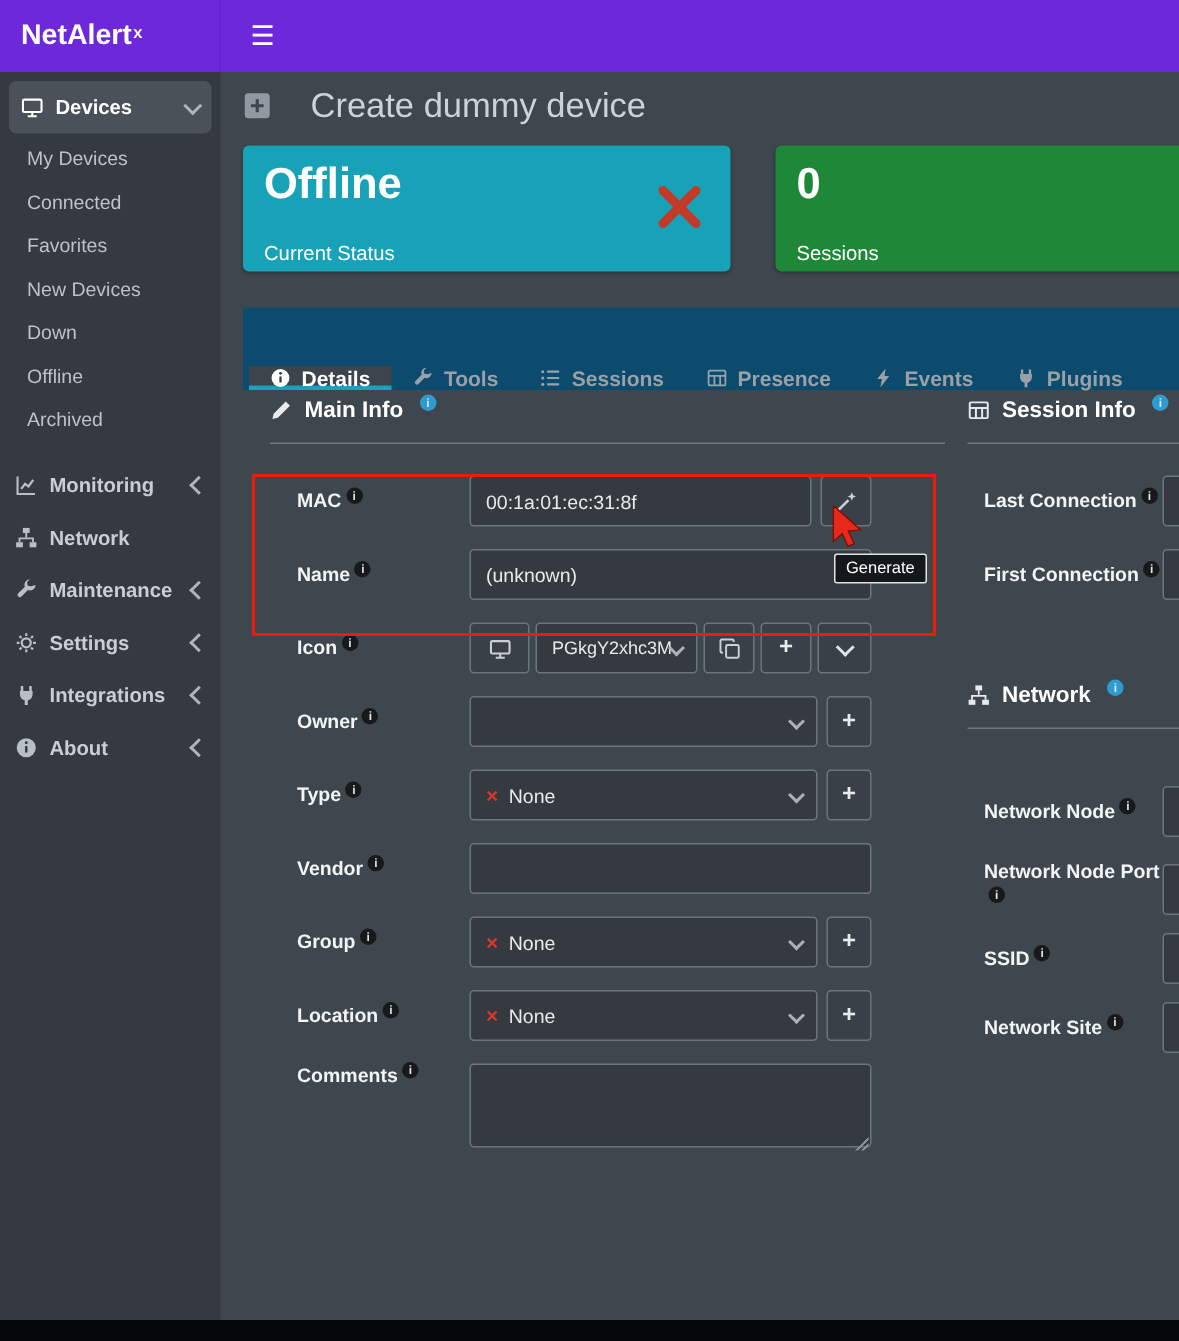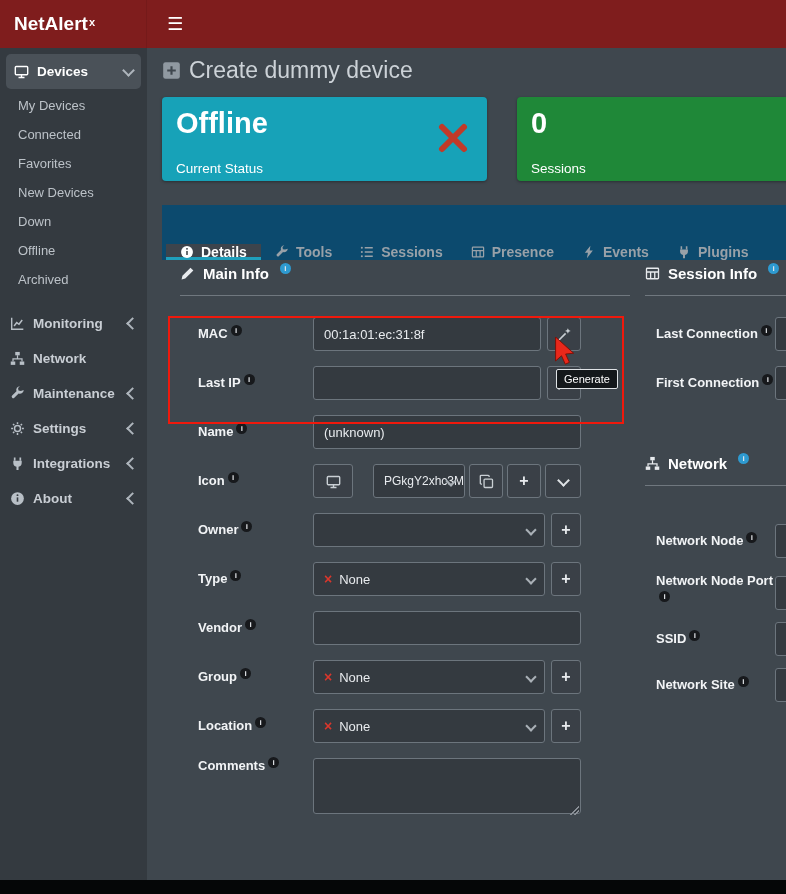--- a/index.html
+++ b/index.html
@@ -5,21 +5,21 @@
   html,body{margin:0;padding:0}
   body{
     width:786px;height:894px;position:relative;overflow:hidden;
     background:#3f474e;font-family:"Liberation Sans","DejaVu Sans",sans-serif;
     -webkit-font-smoothing:antialiased;
   }
   svg.defs{position:absolute;width:0;height:0;overflow:hidden}
   .ic{width:15px;height:15px;display:block;flex:none}
 
   
-  .navbar{position:absolute;left:0;top:0;width:786px;height:48px;background:#7f1d1d;display:flex;align-items:center;z-index:5}
+  .navbar{position:absolute;left:0;top:0;width:786px;height:48px;background:#6d28d9;display:flex;align-items:center;z-index:5}
   .brand{width:147px;height:48px;display:flex;align-items:center;padding-left:14px;box-sizing:border-box;
          color:#fff;font-size:19px;font-weight:700;border-right:1px solid rgba(0,0,0,.08)}
   .brand sup{font-size:11px;font-weight:600;margin-left:1px;transform:translateY(-2px)}
   .hamburger{color:#fff;font-size:18px;margin-left:20px;cursor:pointer;line-height:1}
 
   
   .sidebar{position:absolute;left:0;top:48px;width:147px;height:832px;background:#343a40;padding-top:6px;box-sizing:border-box}
   .side-item{display:flex;align-items:center;gap:8px;padding:10px 10px;color:#c9ced4;font-size:13.5px;font-weight:600;cursor:pointer}
   .side-item .ic{color:#b8bfc6}
   .side-item.active{background:#4a5158;border-radius:5px;margin:0 6px;color:#fff;padding:10px 8px}
@@ -27,21 +27,21 @@
   .chev{display:inline-block;width:7px;height:7px;border-left:2px solid currentColor;border-bottom:2px solid currentColor;flex:none}
   .chev.down{transform:rotate(-45deg);margin-top:-3px}
   .chev.left{transform:rotate(45deg)}
   .side-item .chev{margin-left:auto;color:#aeb5bc}
   .sub-list{padding:2px 0 6px 0}
   .sub-item{padding:7px 8px 7px 18px;color:#bcc2c8;font-size:13px;cursor:pointer}
   .side-group{margin-top:6px}
 
   
   .content-bg{position:absolute;left:147px;top:48px;width:639px;height:832px;background:#3f474e}
-  .page-header{position:absolute;left:162px;top:57px;display:flex;align-items:center;gap:8px;color:#ccd2d7}
+  .page-header{position:absolute;left:162px;top:57px;display:flex;align-items:center;gap:26px;color:#ccd2d7}
   .page-header .ic{width:19px;height:19px;color:#9099a1}
   .page-title{font-size:23px;font-weight:400}
 
   
   .small-box{position:absolute;top:97px;height:84px;border-radius:4px;color:#fff;padding:9px 14px;box-sizing:border-box;
              box-shadow:0 1px 3px rgba(0,0,0,.35)}
   .small-box .val{font-size:29px;font-weight:700;line-height:1.2}
   .small-box .lbl{font-size:13.5px;margin-top:20px}
   .box-info{left:162px;width:325px;background:#17a2b8}
   .box-success{left:517px;width:276px;background:#1f8838}
@@ -80,21 +80,21 @@
 
   .sel{position:relative;display:flex;align-items:center;height:34px;background:#343a40;border:1px solid #6c757d;
        border-radius:3px;padding:0 22px 0 10px;color:#e8ebee;font-size:13px;box-sizing:border-box;cursor:pointer;
        white-space:nowrap;overflow:hidden}
   .sel .caret{position:absolute;right:9px;top:12px;width:6px;height:6px;border-left:2px solid #aab1b7;
               border-bottom:2px solid #aab1b7;transform:rotate(-45deg)}
   .sel.w232{width:232px}
   .none-x{color:#d9372c;font-weight:700;font-size:14px;margin-right:7px}
 
   .icon-row .btn-sq.w40{width:40px}
-  .icon-row .sel.w108{width:108px;margin-left:20px;font-size:12px}
+  .icon-row .sel.w108{width:108px;margin-left:4px;font-size:12px}
   .icon-row .btn-sq.g4{margin-left:4px;width:34px}
   .icon-row .btn-sq.wide{margin-left:4px;width:36px}
   .icon-row .btn-sq .chev{color:#dfe3e6;margin-top:-2px}
 
   textarea.inp{height:56px;padding:6px 10px;resize:none;position:relative}
   .ta-wrap{position:relative;width:268px}
   .ta-wrap .resize-corner{position:absolute;right:2px;bottom:3px;width:10px;height:10px;
       background:linear-gradient(135deg,transparent 55%,#8a9097 55%,#8a9097 65%,transparent 65%,transparent 75%,#8a9097 75%,#8a9097 85%,transparent 85%)}
 
   
@@ -327,31 +327,20 @@
     <span class="ctl">
       <input class="inp mid" value="00:1a:01:ec:31:8f" style="">
       <span class="btn-sq w34">
         <svg class="ic">
             <use href="#i-wand"></use>
           </svg>
       </span>
     </span>
   </div>
 
-  <div class="frow">
-    <span class="flabel"><span>Last IP</span><span class="supi">i</span></span>
-    <span class="ctl">
-      <input class="inp mid" value="" style="">
-      <span class="btn-sq w34">
-        <svg class="ic">
-            <use href="#i-wand"></use>
-          </svg>
-      </span>
-    </span>
-  </div>
 
   <div class="frow">
     <span class="flabel"><span>Name</span><span class="supi">i</span></span>
     <span class="ctl">
       <input class="inp full" value="(unknown)" style="">
     </span>
   </div>
 
   <div class="frow icon-row">
     <span class="flabel"><span>Icon</span><span class="supi">i</span></span>

